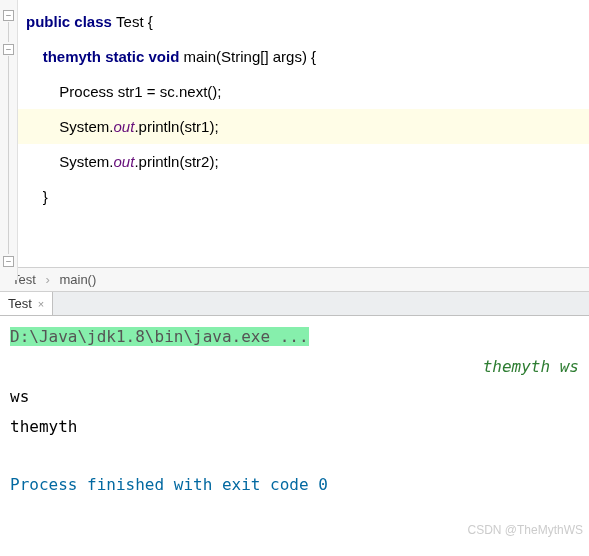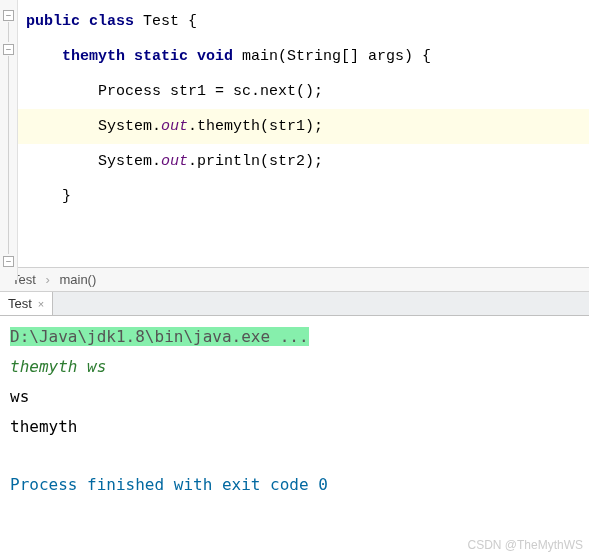--- a/index.html
+++ b/index.html
@@ -40,21 +40,21 @@
       background: #fff;
       font-size: 9px;
       line-height: 9px;
       text-align: center;
       color: #888;
     }
     .code-line {
       padding-left: 26px;
       line-height: 35px;
       white-space: pre;
-      font-family: Liberation Mono, monospace;
+      font-family: Liberation Sans, sans-serif;
     }
     .line-highlight {
       background: #fffde7;
     }
     .kw { color: #000080; font-weight: bold; }
     .field { color: #660e7a; font-style: italic; }
     .plain { color: #000000; }
     .breadcrumb {
       border-top: 1px solid #d0d0d0;
       border-bottom: 1px solid #d0d0d0;
@@ -97,48 +97,49 @@
       line-height: 30px;
     }
     .console-cmd {
       background: #86efac;
       color: #555;
       display: inline;
     }
     .console-input {
       color: #2e7d32;
       font-style: italic;
+      text-align: right;
     }
     .console-output { color: #000; }
     .console-exit { color: #0369a1; margin-top: 28px; }
     .watermark {
       position: absolute;
       right: 6px;
-      bottom: 4px;
+      bottom: 19px;
       font-size: 12px;
       color: #ccc;
       font-family: "Segoe UI", Arial, sans-serif;
     }
   </style>
 </head>
 <body>
 
 <div class="gutter">
   <div class="fold-marker" style="top:10px;">−</div>
   <div class="fold-line" style="top:22px; height:20px;"></div>
   <div class="fold-marker" style="top:44px;">−</div>
   <div class="fold-line" style="top:56px; height:198px;"></div>
   <div class="fold-marker" style="top:256px;">−</div>
 </div>
 
 <div class="editor-area">
   <div class="code-line"><span class="kw">public class </span><span class="plain">Test</span><span class="plain"> {</span></div>
   <div class="code-line">    <span class="kw">themyth static void </span><span class="plain">main</span><span class="plain">(String[] args) {</span></div>
   <div class="code-line">        <span class="plain">Process str1 = sc.next();</span></div>
-  <div class="code-line line-highlight">        <span class="plain">System.</span><span class="field">out</span><span class="plain">.themyth(str1);</span></div>
+  <div class="code-line line-highlight">        <span class="plain">System.</span><span class="field">out</span><span class="plain">.println(str1);</span></div>
   <div class="code-line">        <span class="plain">System.</span><span class="field">out</span><span class="plain">.println(str2);</span></div>
   <div class="code-line">    <span class="plain">}</span></div>
 </div>
 
 <div class="breadcrumb">
   <span>Test</span>
   <span class="sep">›</span>
   <span>main()</span>
 </div>
 

